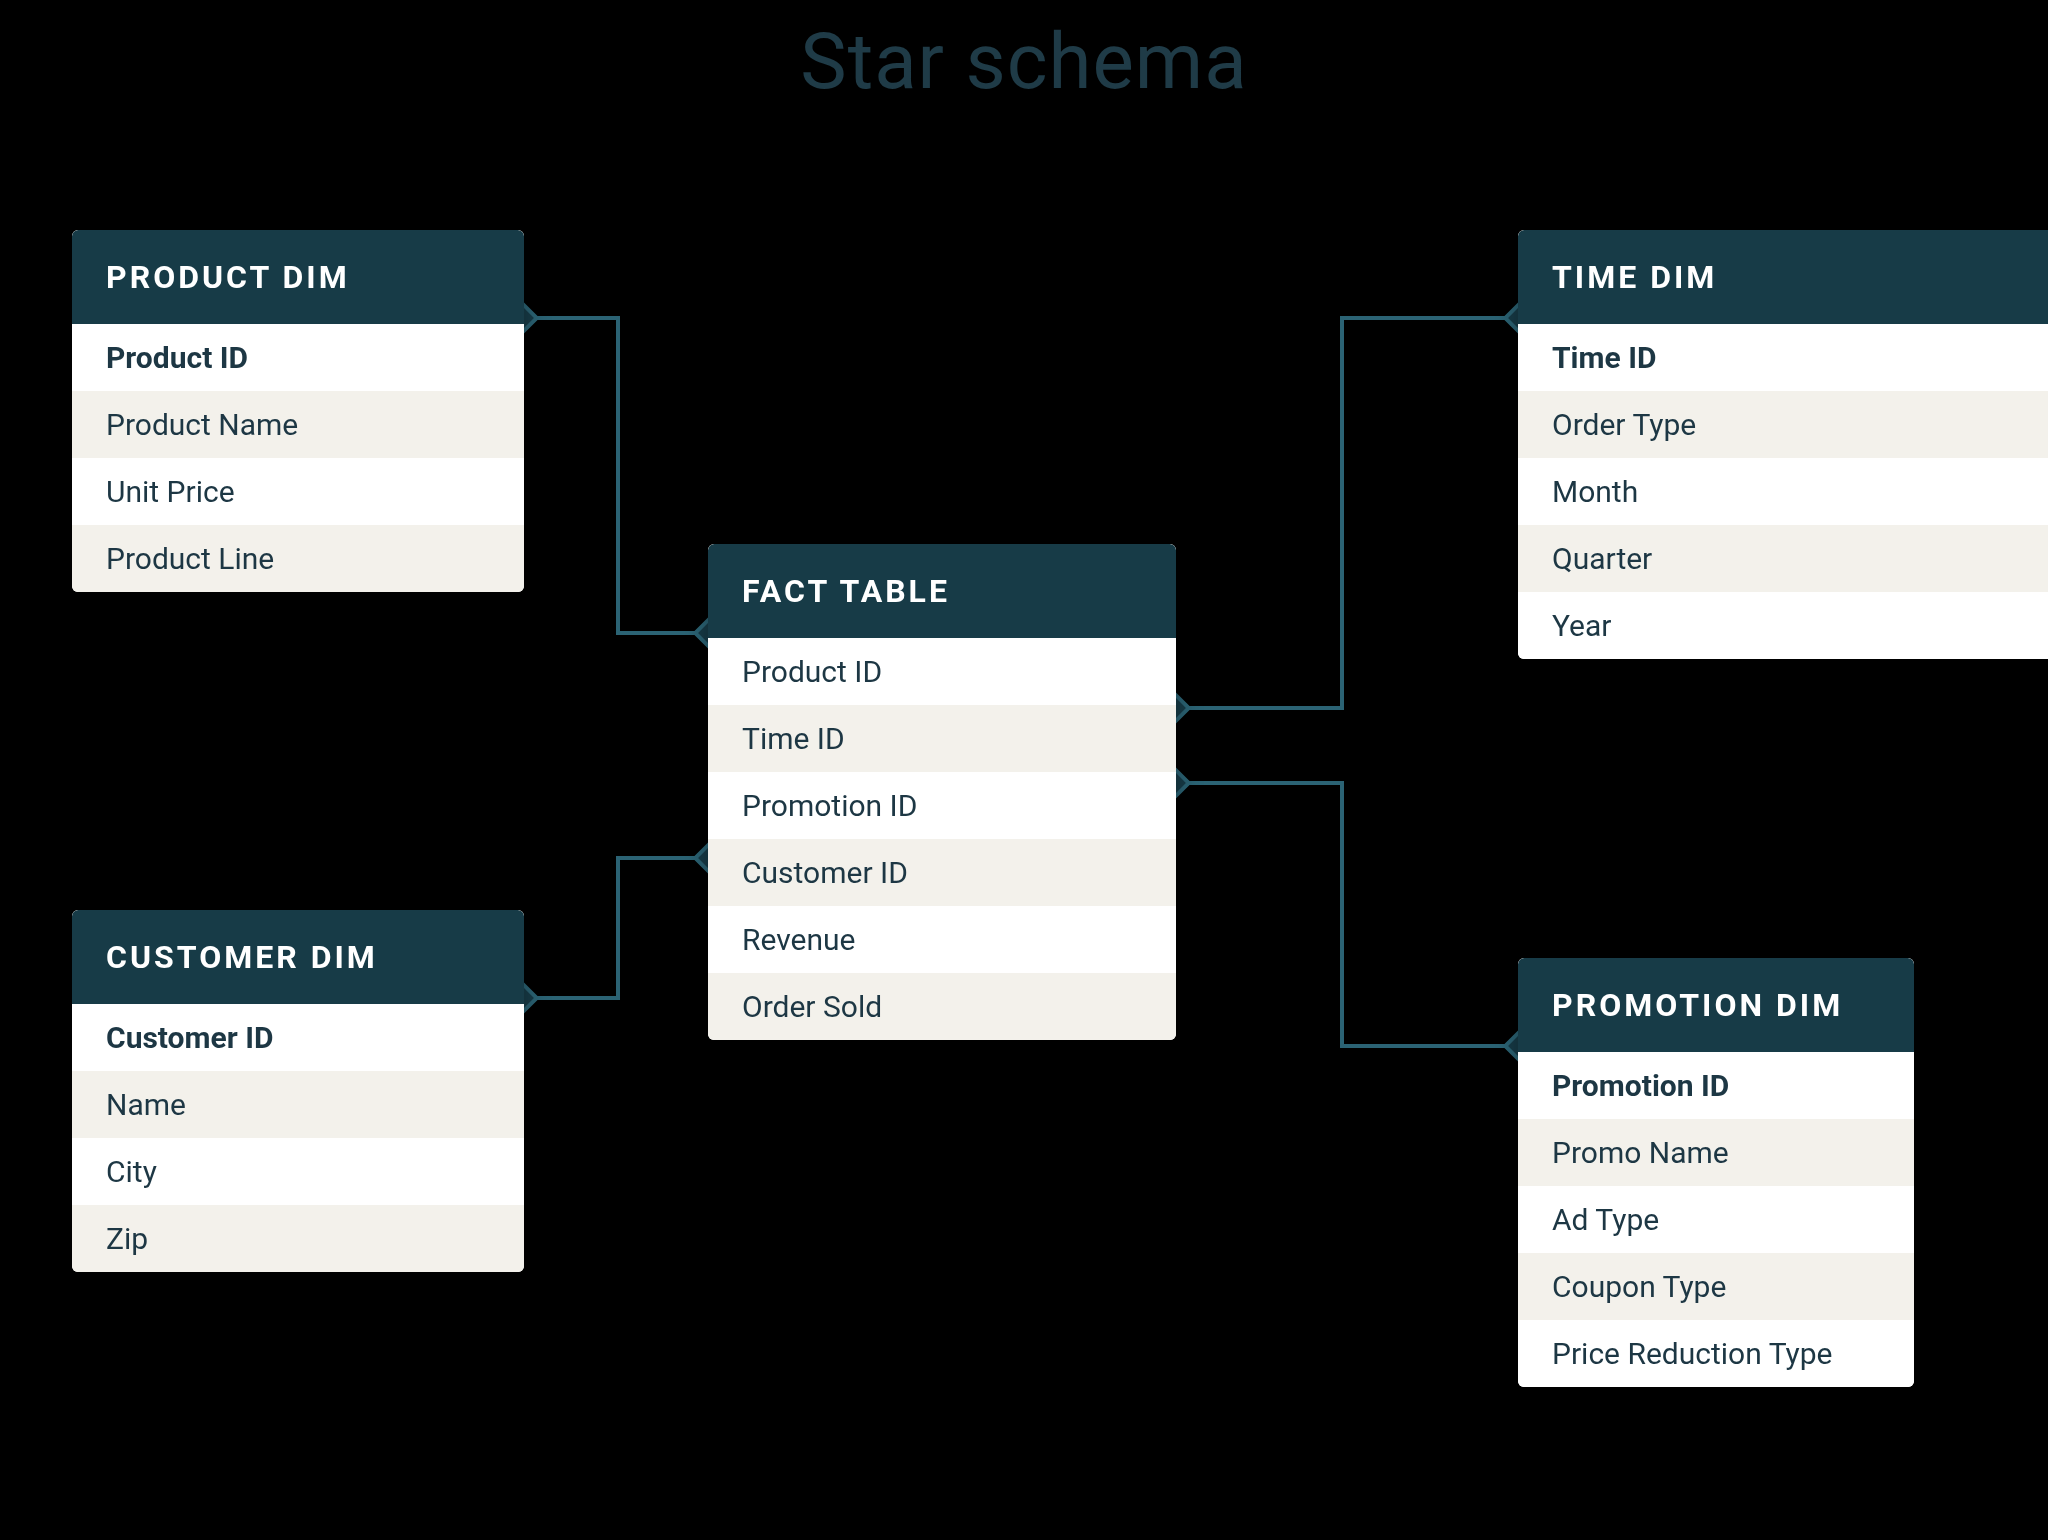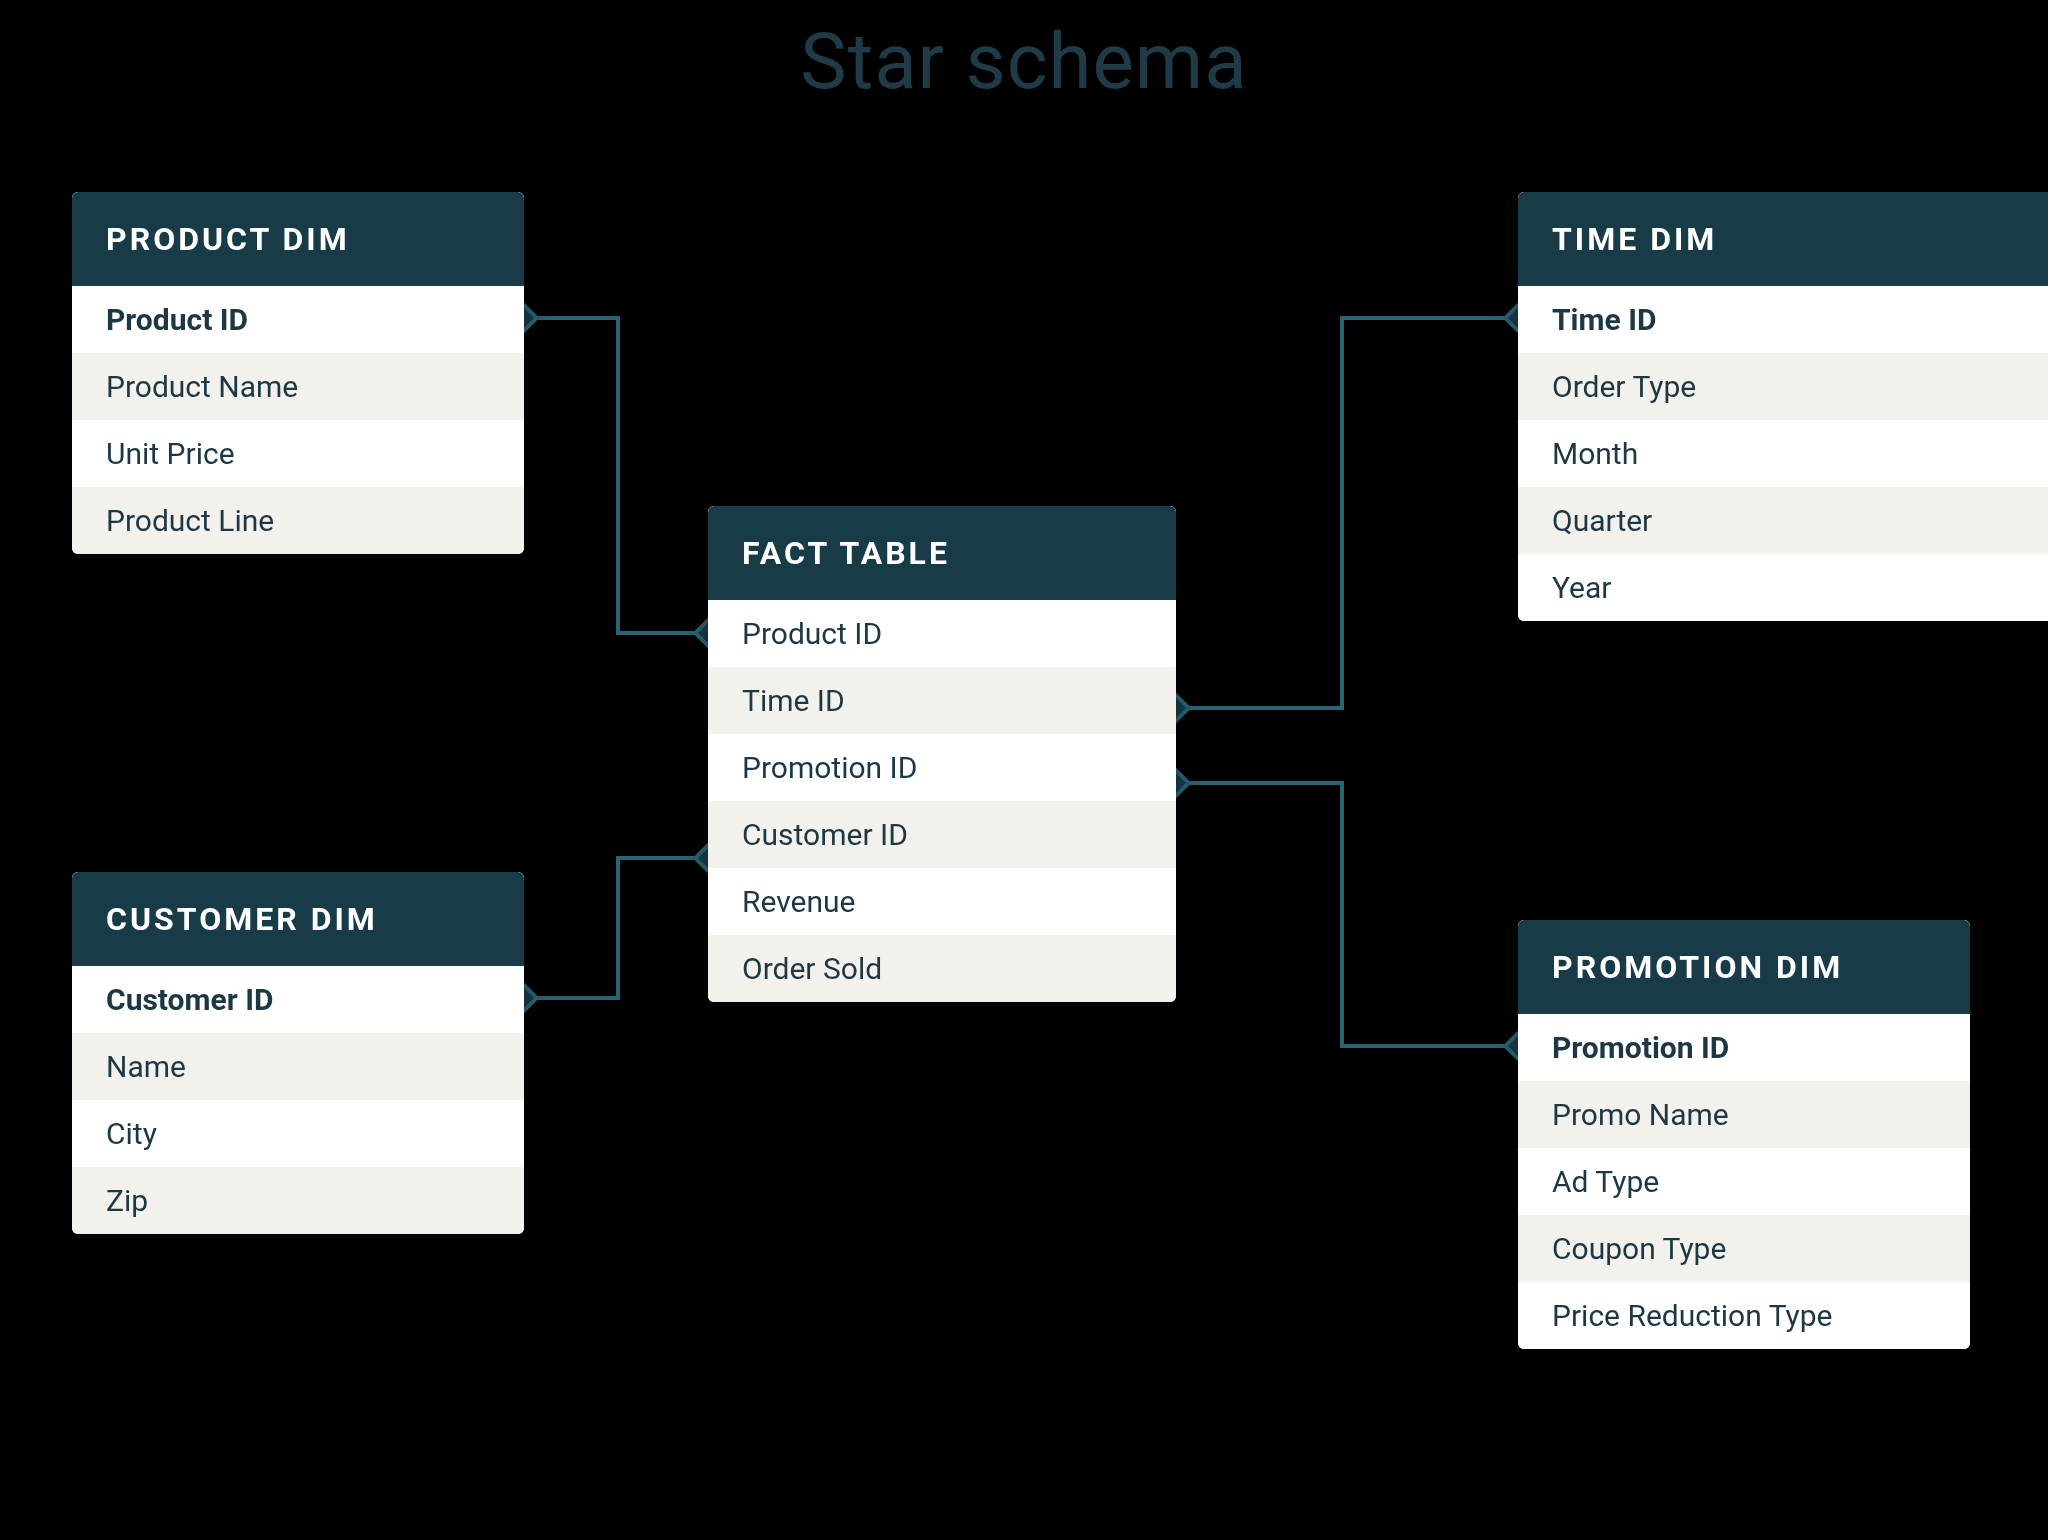--- a/index.html
+++ b/index.html
@@ -30,20 +30,21 @@
   svg.connectors{
     position:absolute;left:0;top:0;width:2048px;height:1540px;
     pointer-events:none;
   }
   .table-box{
     position:absolute;
     background:var(--row-even);
     border-radius:6px;
     box-shadow:0 14px 26px var(--shadow);
     overflow:hidden;
+    margin-top:38px;
   }
   .table-header{
     background:var(--header);color:#fff;
     font-size:32px;font-weight:700;letter-spacing:3px;
     padding:28px 34px;
     border-radius:6px 6px 0 0;
     white-space:nowrap;
   }
   .rows .row{
     font-size:30px;color:var(--text);
@@ -52,21 +53,21 @@
   }
   .rows .row:nth-child(even){background:var(--row-odd);}
   .rows .row:nth-child(odd){background:var(--row-even);}
   .rows .row.key{font-weight:700;}
 
   
   #tbl-product{left:72px;top:192px;width:452px;}
   #tbl-time{left:1518px;top:192px;width:544px;}
   #tbl-fact{left:708px;top:506px;width:468px;}
   #tbl-customer{left:72px;top:872px;width:452px;}
-  #tbl-promotion{left:1518px;top:920px;width:452px;}
+  #tbl-promotion{left:1518px;top:920px;width:396px;}
 </style>
 </head>
 <body>
 
 <div class="stage">
 
   <div class="title">Star schema</div>
 
   <svg class="connectors" viewBox="0 0 2048 1540">
     <defs>

